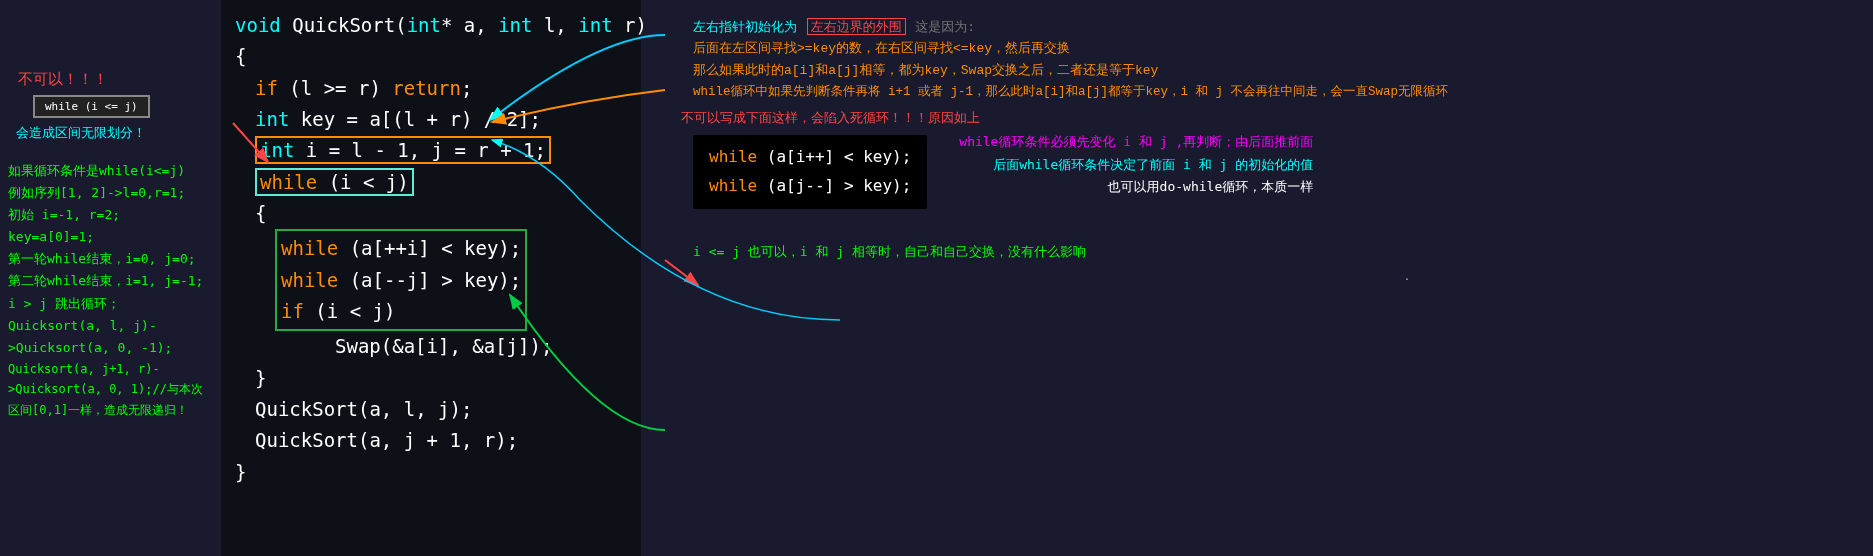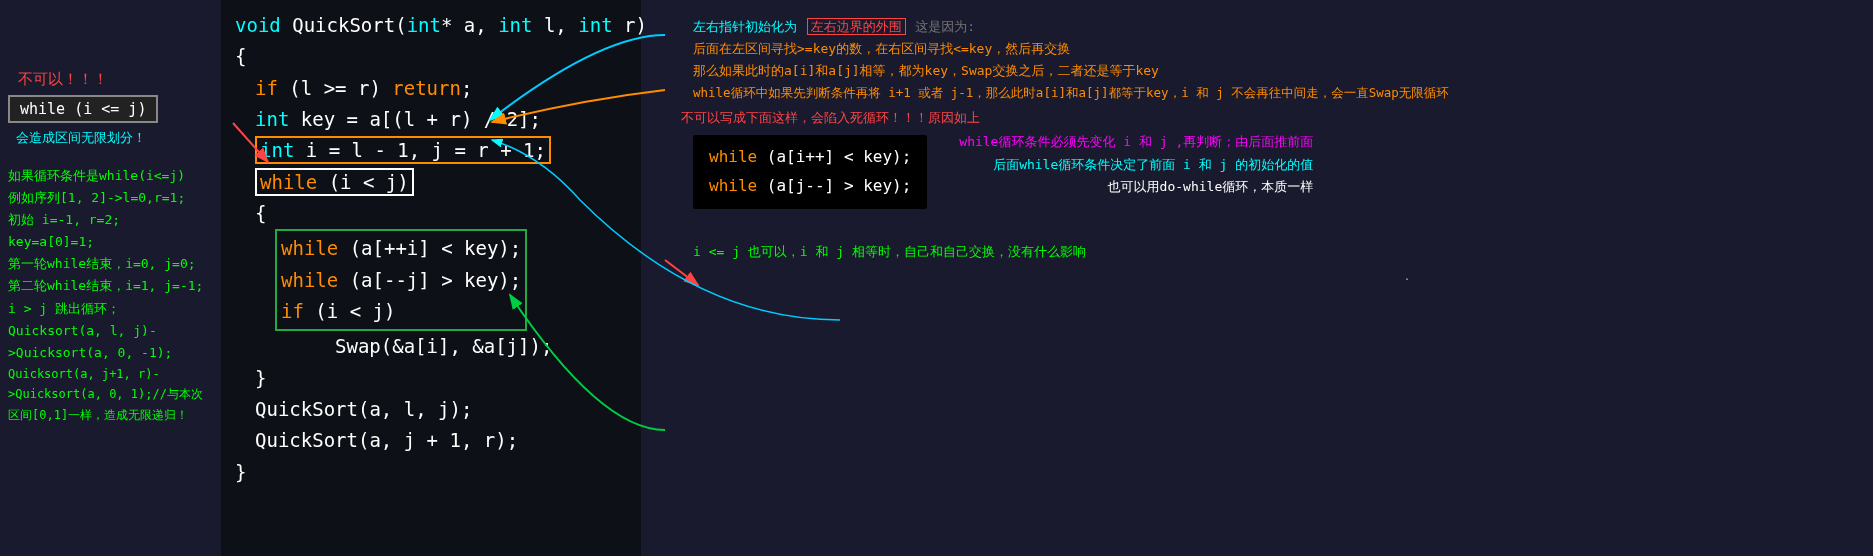--- a/index.html
+++ b/index.html
@@ -56,26 +56,26 @@
       font-size: 19px;
       line-height: 1.65;
     }
 
     
     .ann-bukan { color: #ff4444; font-size: 15px; margin-top: 60px; margin-left: 10px; }
     .while-box {
       background: #222;
       border: 2px solid #888;
       color: #ffffff;
-      font-size: 15px;
+      font-size: 11px;
       font-family: 'Consolas', monospace;
       padding: 3px 10px;
       display: inline-block;
       margin-top: 6px;
-      margin-left: 0;
+      margin-left: 25px;
     }
     .ann-cause { color: #00ffff; font-size: 13px; margin-top: 6px; margin-left: 8px; }
 
     
     .ann-loop { color: #00ff00; font-size: 13px; margin-top: 18px; margin-left: 0px; line-height: 1.7; }
 
     
     .black-code-box {
       background: #000000;
       padding: 8px 16px;
@@ -137,21 +137,21 @@
       <span class="kw-int">int</span> key = a[(l + r) / 2];
     </div>
     
     <div class="code-line ind1">
       <span style="border:2px solid #ff8c00; padding:1px 3px; display:inline;">
         <span class="kw-int">int</span> i = l - 1, j = r + 1;
       </span>
     </div>
     
     <div class="code-line ind1">
-      <span style="border:2px solid #ffffff; padding:1px 3px; display:inline;">
+      <span style="border:2px solid #5eead4; padding:1px 3px; display:inline;">
         <span class="kw-while">while</span> (i &lt; j)
       </span>
     </div>
     
     <div class="code-line ind1">{</div>
     
     <div style="border:2px solid #22aa44; margin-left:40px; padding:2px 4px; display:inline-block;">
       
       <div class="code-line">
         <span class="kw-while">while</span> (a[++i] &lt; key);
@@ -184,21 +184,21 @@
   </div>
 
   <div class="right-panel">
 
     <div style="margin-top:8px; margin-left:40px;">
       <span style="color:#00ffff; font-size:13px;">左右指针初始化为</span>
       <span style="color:#ff4444; border:1.5px solid #ff4444; padding:0 3px; font-size:13px;">左右边界的外围</span>
       <span style="color:#737373; font-size:13px;">这是因为:</span>
     </div>
 
-    <div style="margin-left:40px; margin-top:2px;">
+    <div style="margin-left:40px; margin-top:2px;font-family:Liberation Mono, monospace;">
       <div style="color:#ff8c00; font-size:13px; line-height:1.7;">后面在左区间寻找&gt;=key的数，在右区间寻找&lt;=key，然后再交换</div>
       <div style="color:#ff8c00; font-size:13px; line-height:1.7;">那么如果此时的a[i]和a[j]相等，都为key，Swap交换之后，二者还是等于key</div>
       <div style="color:#ff8c00; font-size:12.5px; line-height:1.7;">while循环中如果先判断条件再将 i+1 或者 j-1，那么此时a[i]和a[j]都等于key，i 和 j 不会再往中间走，会一直Swap无限循环</div>
     </div>
 
     <div style="color:#ff4444; font-size:13px; margin-left:28px; margin-top:6px;">不可以写成下面这样，会陷入死循环！！！原因如上</div>
 
     <div style="display:flex; align-items:flex-start; margin-left:40px; margin-top:4px;">
       <div class="black-code-box">
         <div class="code-line">

